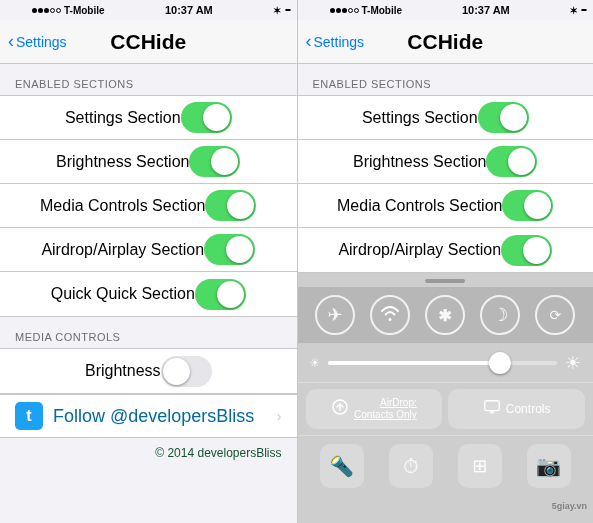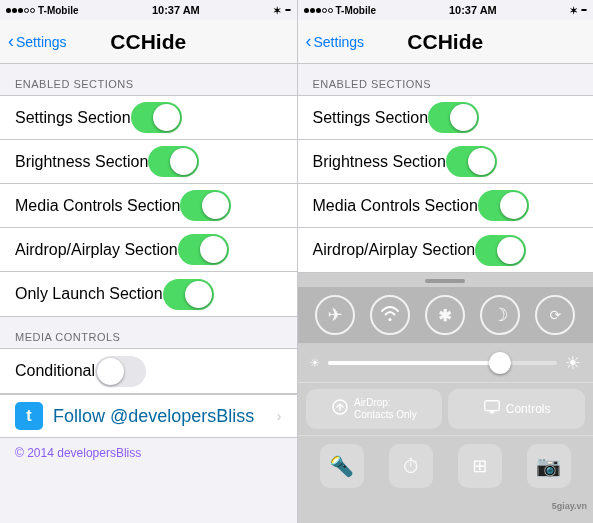--- a/index.html
+++ b/index.html
@@ -30,21 +30,21 @@
       background: #f2f2f7;
       height: 20px;
       display: flex;
       align-items: center;
       justify-content: space-between;
       padding: 0 6px;
       font-size: 10px;
       font-weight: 600;
       flex-shrink: 0;
     }
-    .status-left { display: flex; align-items: center; gap: 3px; }
+    .status-left { display: flex; align-items: center; gap: 3px; margin-left: 26px; }
     .status-center { font-size: 11px; font-weight: 600; }
     .status-right { display: flex; align-items: center; gap: 3px; }
     .signal-dots { display: flex; gap: 1px; align-items: center; }
     .signal-dot { width: 5px; height: 5px; border-radius: 50%; background: #000; }
     .signal-dot.empty { background: transparent; border: 1px solid #000; }
 
     
     .nav-bar {
       background: rgba(247,247,247,0.95);
       border-bottom: 1px solid #c8c7cc;
@@ -97,21 +97,21 @@
     .table-group {
       background: #fff;
       border-top: 1px solid #c8c7cc;
       border-bottom: 1px solid #c8c7cc;
       margin-bottom: 0;
     }
 
     .table-row {
       display: flex;
       align-items: center;
-      justify-content: flex-start;
+      justify-content: center;
       padding: 0 15px;
       height: 44px;
       border-bottom: 1px solid #c8c7cc;
       background: #fff;
     }
     .table-row:last-child {
       border-bottom: none;
     }
     .row-label {
       font-size: 16px;
@@ -185,22 +185,22 @@
       flex: 1;
     }
     .chevron-right {
       color: #c7c7cc;
       font-size: 14px;
     }
 
     .copyright-text {
       padding: 8px 15px;
       font-size: 12px;
-      color: #8b5cf6;
-      text-align: left;
+      color: #14532d;
+      text-align: right;
     }
 
     
     .cc-overlay {
       position: relative;
       background: rgba(200, 200, 200, 0.85);
       flex: 1;
       display: flex;
       flex-direction: column;
     }
@@ -384,32 +384,32 @@
             <div class="toggle-knob"></div>
           </div>
       </div>
       <div class="table-row">
         <span class="row-label">Airdrop/Airplay Section</span>
         <div class="toggle on">
             <div class="toggle-knob"></div>
           </div>
       </div>
       <div class="table-row">
-        <span class="row-label">Only Launch Section</span>
+        <span class="row-label">Quick Quick Section</span>
         <div class="toggle on">
             <div class="toggle-knob"></div>
           </div>
       </div>
     </div>
 
     <div class="section-header">MEDIA CONTROLS</div>
 
     <div class="table-group">
       <div class="table-row">
-        <span class="row-label">Conditional</span>
+        <span class="row-label">Brightness</span>
         <div class="toggle off">
             <div class="toggle-knob"></div>
           </div>
       </div>
     </div>
 
 
     <div class="footer-row">
       <div class="twitter-icon">
         <span>t</span>
@@ -521,21 +521,21 @@
     </div>
 
     <div class="cc-ap-row">
       <div class="cc-ap-btn">
         <span class="cc-ap-icon">
           <svg width="18" height="18" viewBox="0 0 18 18" fill="none">
             <circle cx="9" cy="9" r="7" stroke="white" stroke-width="1.5"></circle>
             <path d="M9 6v6M6 9l3-3 3 3" stroke="white" stroke-width="1.5" stroke-linecap="round"></path>
           </svg>
         </span>
-        <span style="font-size:10px;text-align:left;line-height:1.2;">AirDrop:<br>Contacts Only</span>
+        <span style="font-size:10px;text-align:right;line-height:1.2;text-decoration:underline;">AirDrop:<br>Contacts Only</span>
       </div>
       <div class="cc-ap-btn">
         <span class="cc-ap-icon">
           <svg width="18" height="18" viewBox="0 0 20 18" fill="none">
             <rect x="2" y="2" width="16" height="11" rx="2" stroke="white" stroke-width="1.5"></rect>
             <path d="M7 16l3-4 3 4H7z" fill="white"></path>
           </svg>
         </span>
         <span style="font-size:12px;">Controls</span>
       </div>

